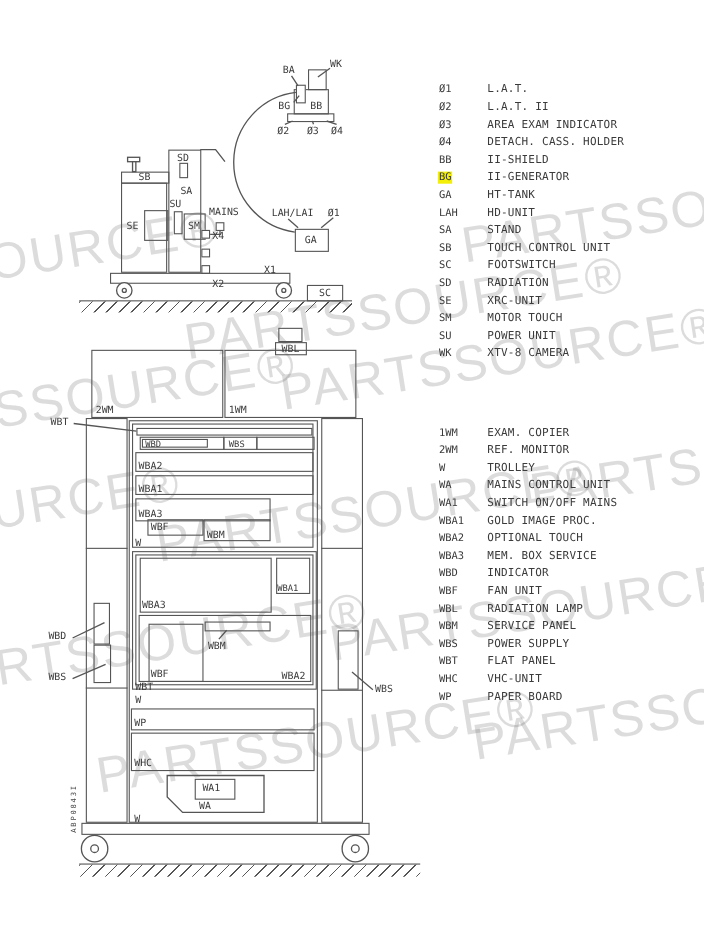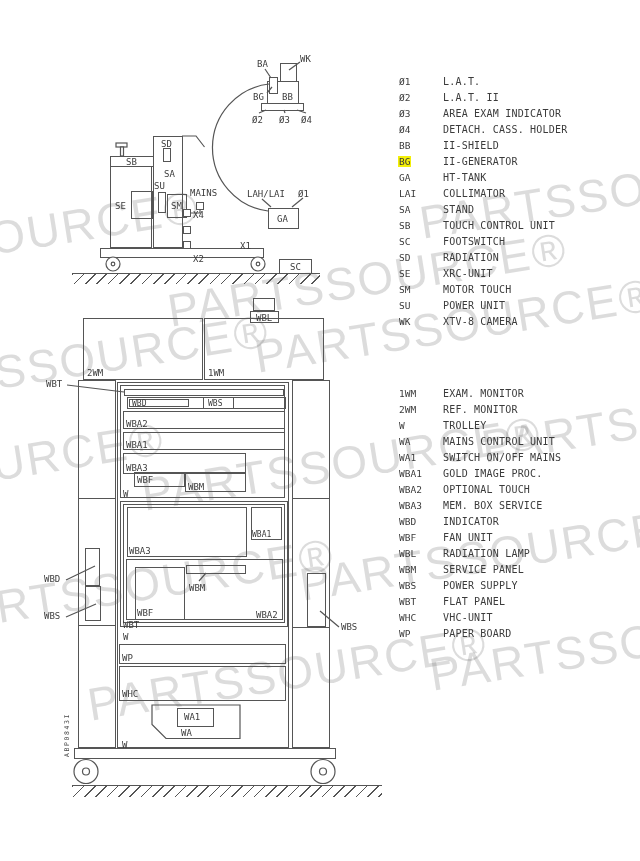--- a/index.html
+++ b/index.html
@@ -244,25 +244,25 @@
       <div class="lrow">
         <span class="code hl">BG</span>
         <span class="desc">II-GENERATOR</span>
       </div>
 
       <div class="lrow">
         <span class="code">GA</span>
         <span class="desc">HT-TANK</span>
       </div>
 
-
-      <div class="lrow">
-        <span class="code">LAI</span>
-        <span class="desc">COLLIMATOR</span>
-      </div>
+      <div class="lrow">
+        <span class="code">LAH</span>
+        <span class="desc">HD-UNIT</span>
+      </div>
+
 
       <div class="lrow">
         <span class="code">SA</span>
         <span class="desc">STAND</span>
       </div>
 
       <div class="lrow">
         <span class="code">SB</span>
         <span class="desc">TOUCH CONTROL UNIT</span>
       </div>
@@ -295,21 +295,21 @@
       <div class="lrow">
         <span class="code">WK</span>
         <span class="desc">XTV-8 CAMERA</span>
       </div>
     </div>
 
   <div class="legend" style="left:399px;top:385px;">
 
       <div class="lrow">
         <span class="code">1WM</span>
-        <span class="desc">EXAM. MONITOR</span>
+        <span class="desc">EXAM. COPIER</span>
       </div>
 
       <div class="lrow">
         <span class="code">2WM</span>
         <span class="desc">REF. MONITOR</span>
       </div>
 
       <div class="lrow">
         <span class="code">W</span>
         <span class="desc">TROLLEY</span>

